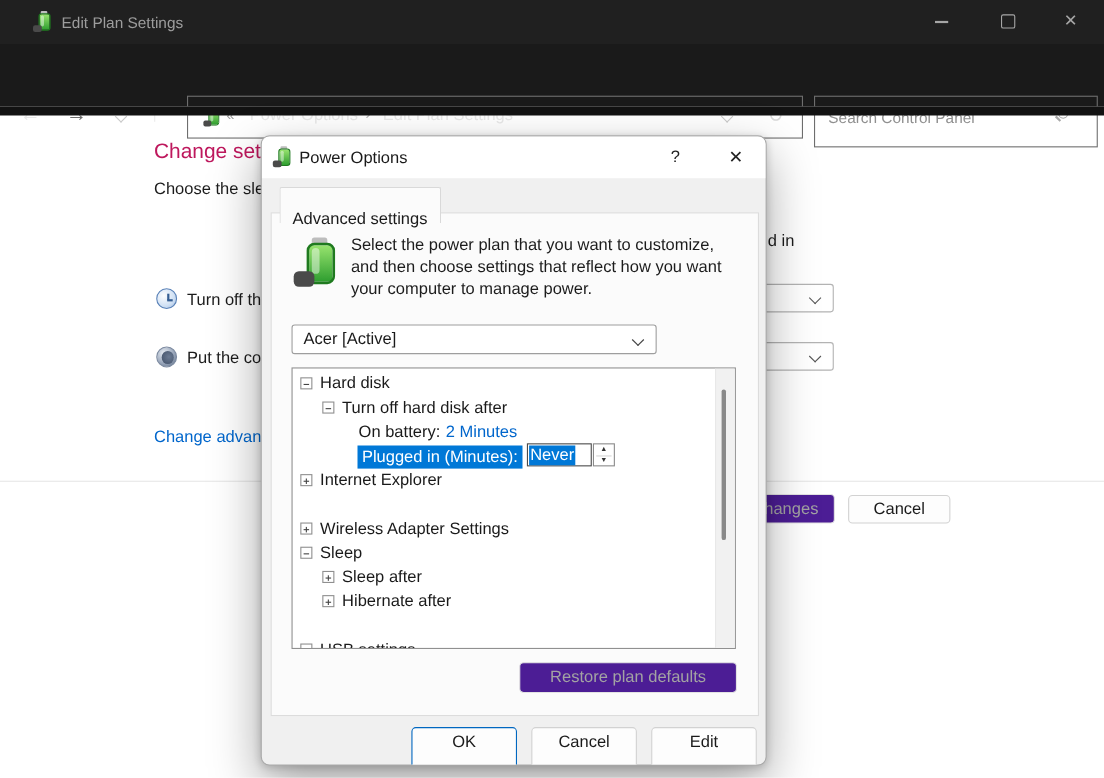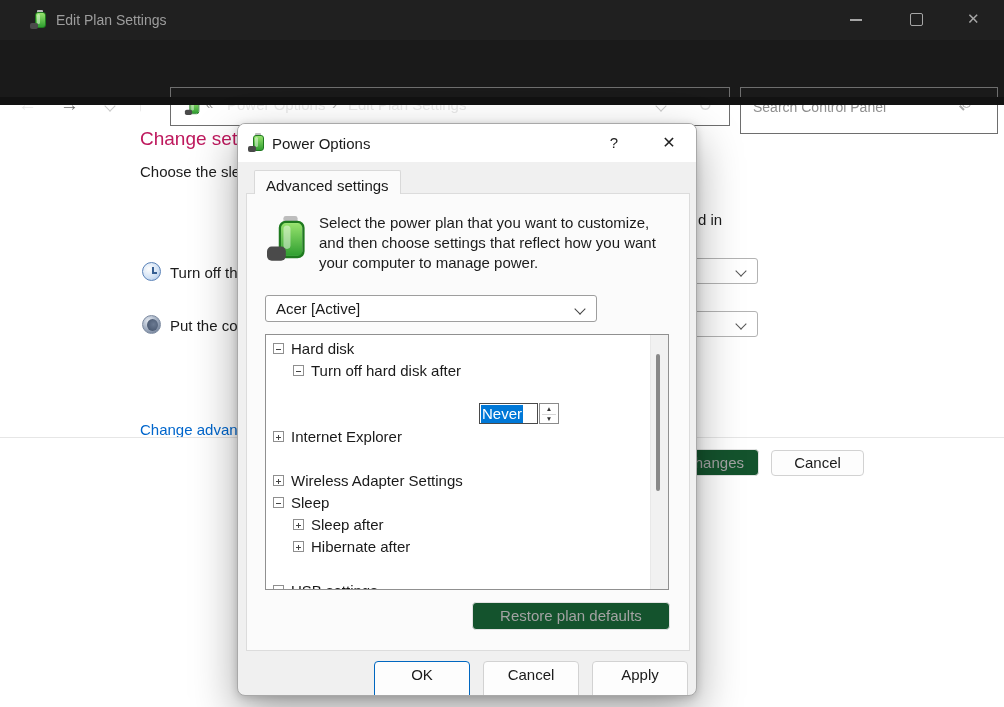--- a/index.html
+++ b/index.html
@@ -38,43 +38,43 @@
   .bat .cap  { left:7px; top:0; width:6px; height:3px; background:#bdbdbd; border-radius:1px; }
   .bat .body { left:5px; top:2px; width:11px; height:16px; background:linear-gradient(180deg,#97e36e,#2f9e30); border:1px solid #1f7a1f; border-radius:3px; }
   .bat .shine{ left:7px; top:4px; width:3px; height:10px; background:rgba(255,255,255,.45); border-radius:2px; }
   .bat .plug { left:0; bottom:0; width:8px; height:6px; background:#4a4a4a; border-radius:2px; }
 
   
   .bg-heading { left:140px; top:128px; font-size:19px; color:#be185d; }
   .bg-sub { left:140px; top:163px; font-size:15px; color:#1c1c1c; }
   .bg-colhdr { left:698px; top:211px; font-size:15px; color:#1c1c1c; }
   .bg-row-label { font-size:15px; color:#1c1c1c; }
-  .bg-link { left:140px; top:389px; font-size:15px; color:#0066cc;margin-top:32px; }
+  .bg-link { left:140px; top:389px; font-size:15px; color:#0066cc; }
   .divider { left:0; top:437px; width:1004px; height:1px; background:#e6e6e6; }
   .combo-bg { width:118px; height:26px; background:#fff; border:1px solid #b3b3b3; border-radius:3px; }
   .combo-bg .chev { position:absolute; right:12px; top:8px; border-color:#555; }
   .btn { background:#fdfdfd; border:1px solid #d2d2d2; border-radius:4px; font-size:15px; color:#1a1a1a; text-align:center; }
-  .btn.disabled { background:#14532d; border-color:#e3e3e3; color:#a3a3a3; }
+  .btn.disabled { background:#4c1d95; border-color:#e3e3e3; color:#a3a3a3; }
   .clock { left:142px; top:262px; width:19px; height:19px; border-radius:50%; border:1px solid #5a82b8;
            background:radial-gradient(circle at 35% 35%, #fdfdfd, #cfe0f4 60%, #9db9dd); }
   .clock::before { content:""; position:absolute; left:9px; top:4px; width:1.5px; height:6px; background:#355e92; }
   .clock::after  { content:""; position:absolute; left:9px; top:9px; width:5px; height:1.5px; background:#355e92; }
   .sphere { left:142px; top:315px; width:19px; height:19px; border-radius:50%; border:1px solid #7c8aa0;
             background:radial-gradient(circle at 35% 30%, #e8edf4, #9aa7bb 55%, #5c6c85); }
   .sphere::after { content:""; position:absolute; right:2px; top:3px; width:11px; height:12px; border-radius:50%;
                    background:radial-gradient(circle at 60% 45%, #6b7a92, #3f4e66); }
 
   
   .dialog { left:237px; top:123px; width:460px; height:573px; background:#f0f0f0; border:1px solid #a9a9a9; border-radius:8px;
             box-shadow:0 18px 45px rgba(0,0,0,.35), 0 2px 8px rgba(0,0,0,.18); overflow:hidden; }
   .dlg-titlebar { left:0; top:0; width:100%; height:38px; background:#fff; }
   .dlg-title { left:34px; top:11px; font-size:15px; color:#1a1a1a; }
   .dlg-help { left:365px; top:10px; width:22px; font-size:15px; color:#222; text-align:center; }
   .dlg-close { left:418px; top:9px; width:26px; font-size:16px; color:#222; text-align:center; }
-  .tab { left:16px; top:46px; height:24px; padding:2px 11px; line-height:25px; font-size:15px; color:#1a1a1a;
+  .tab { left:16px; top:46px; height:24px; padding:16px 11px; line-height:25px; font-size:15px; color:#1a1a1a;
          background:#fbfbfb; border:1px solid #d9d9d9; border-bottom:none; border-radius:2px 2px 0 0; z-index:2; }
   .tabpanel { left:8px; top:69px; width:444px; height:458px; background:#fbfbfb; border:1px solid #dcdcdc; z-index:1; }
 
   .bigbat { left:20px; top:22px; transform:scale(2.35); transform-origin:top left; }
   .desc { left:72px; top:19px; width:358px; font-size:15px; line-height:20px; color:#1c1c1c; }
   .plan-combo { left:18px; top:101px; width:332px; height:27px; background:#fff; border:1px solid #9e9e9e; border-radius:3px; }
   .plan-combo .val { position:absolute; left:10px; top:4px; font-size:15px; color:#1a1a1a; }
   .plan-combo .chev { position:absolute; right:12px; top:9px; border-color:#444; }
 
   .treebox { left:18px; top:140px; width:404px; height:256px; background:#fff; border:1px solid #909090; overflow:hidden; }
@@ -197,21 +197,25 @@
         <div class="sbthumb"></div>
       </div>
     <div class="trow" style="top: 3px;">
           <span class="expander" style="left: 7px;"></span>
           <span class="tlabel" style="left: 25px;">Hard disk</span>
         </div>
         <div class="trow" style="top: 25px;">
           <span class="expander" style="left: 27px;"></span>
           <span class="tlabel" style="left: 45px;">Turn off hard disk after</span>
         </div>
+        <div class="trow" style="top: 47px;">
+          <span class="tlabel" style="left: 60px;"><span>On battery:</span><span class="tvalue">2 Minutes</span></span>
+        </div>
         <div class="trow" style="top: 69px;">
+          <span class="tlabel selected" style="left: 59px;">Plugged in (Minutes):</span>
           <span class="tedit">
             <span class="selText">Never</span>
           </span>
           <span class="spinner">
             <span class="cell up">▲</span>
             <span class="cell dn">▼</span>
           </span>
         </div>
         <div class="trow" style="top: 91px;">
           <span class="expander plus" style="left: 7px;"></span>
@@ -241,14 +245,14 @@
           <span class="expander plus" style="left: 7px;"></span>
           <span class="tlabel" style="left: 25px;">USB settings</span>
         </div>
       </div>
 
     <div class="abs btn disabled restore-btn">Restore plan defaults</div>
   </div>
 
   <div class="abs btn dlg-btn default" style="left:136px;">OK</div>
   <div class="abs btn dlg-btn" style="left:245px;">Cancel</div>
-  <div class="abs btn dlg-btn" style="left:354px;">Apply</div>
+  <div class="abs btn dlg-btn" style="left:354px;">Edit</div>
 </div>
 
 </body></html>

